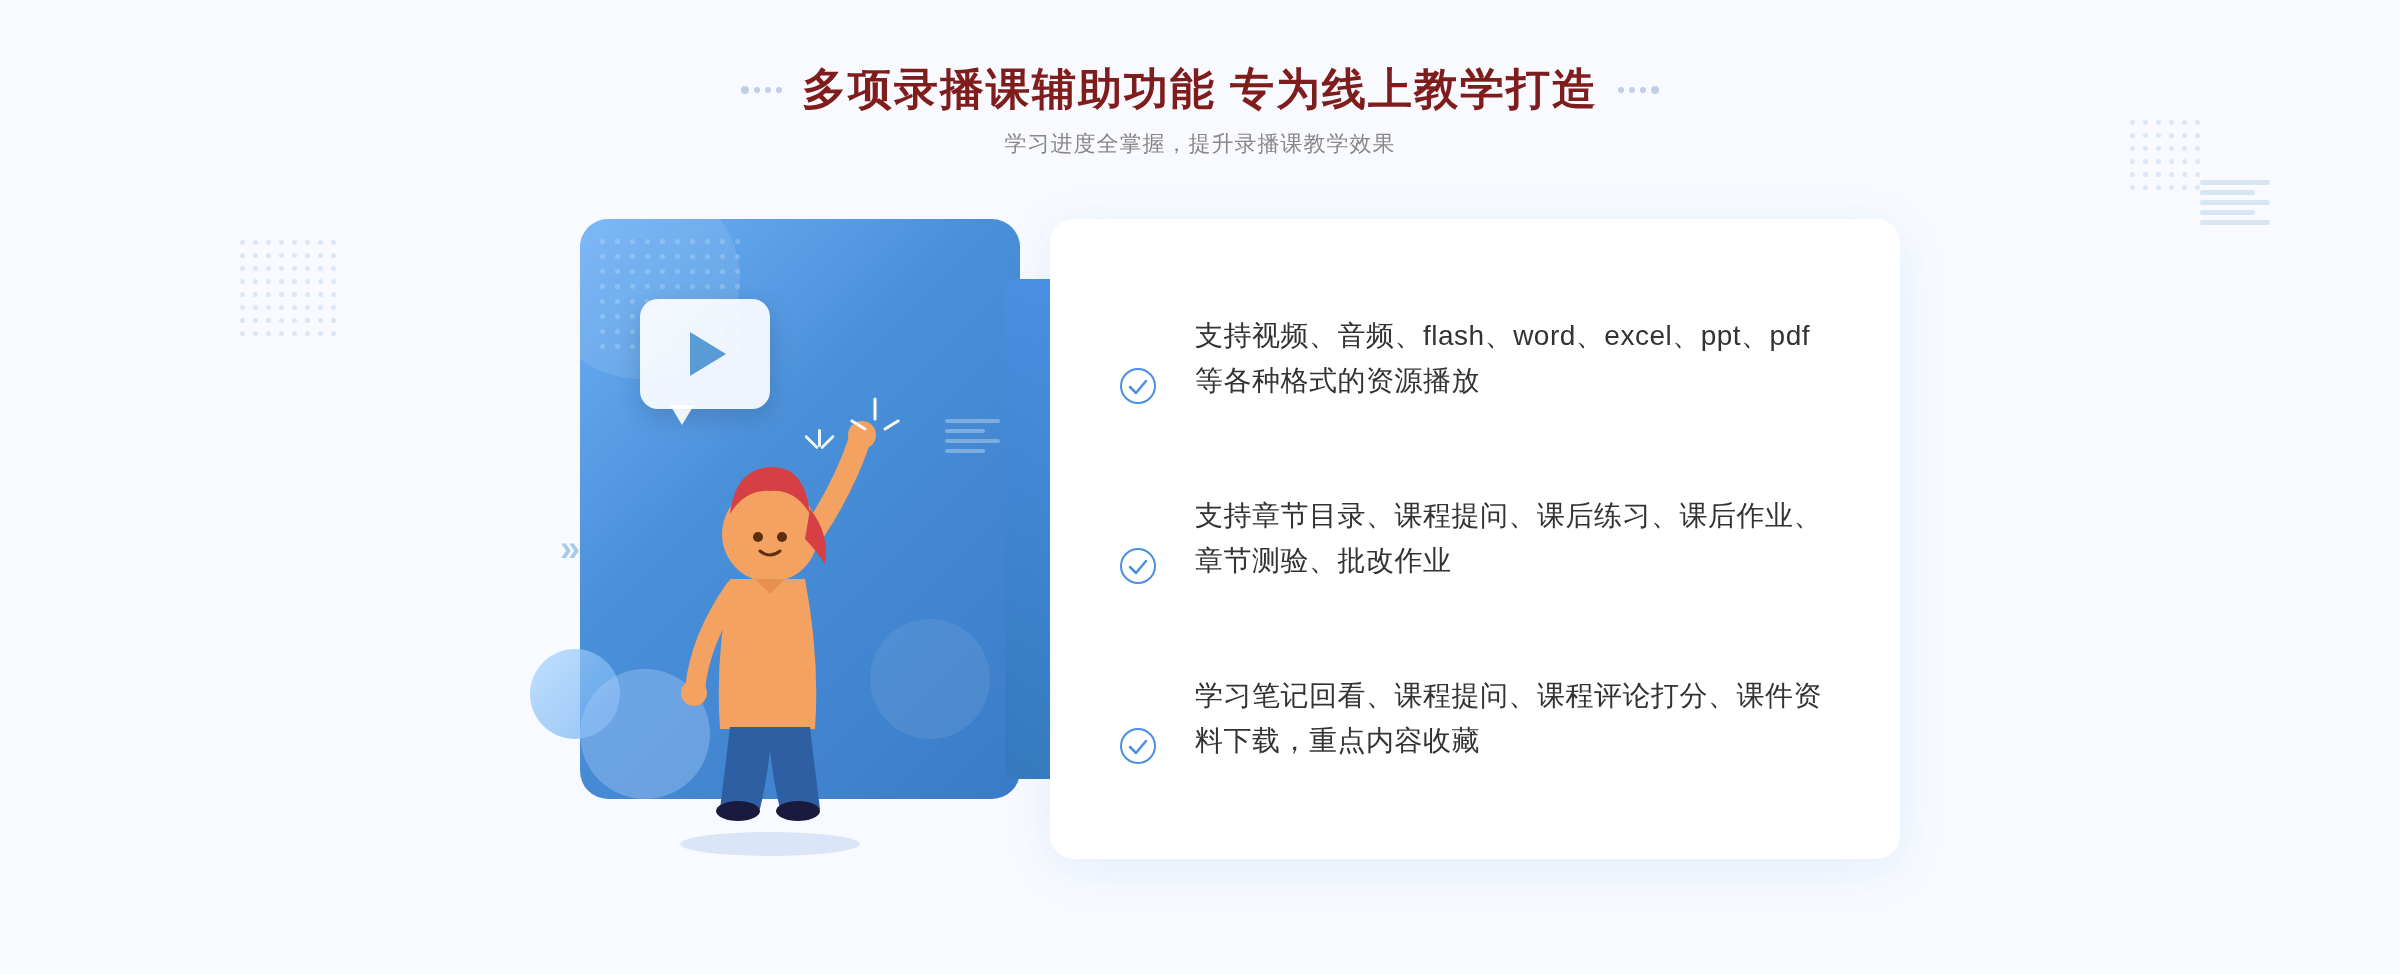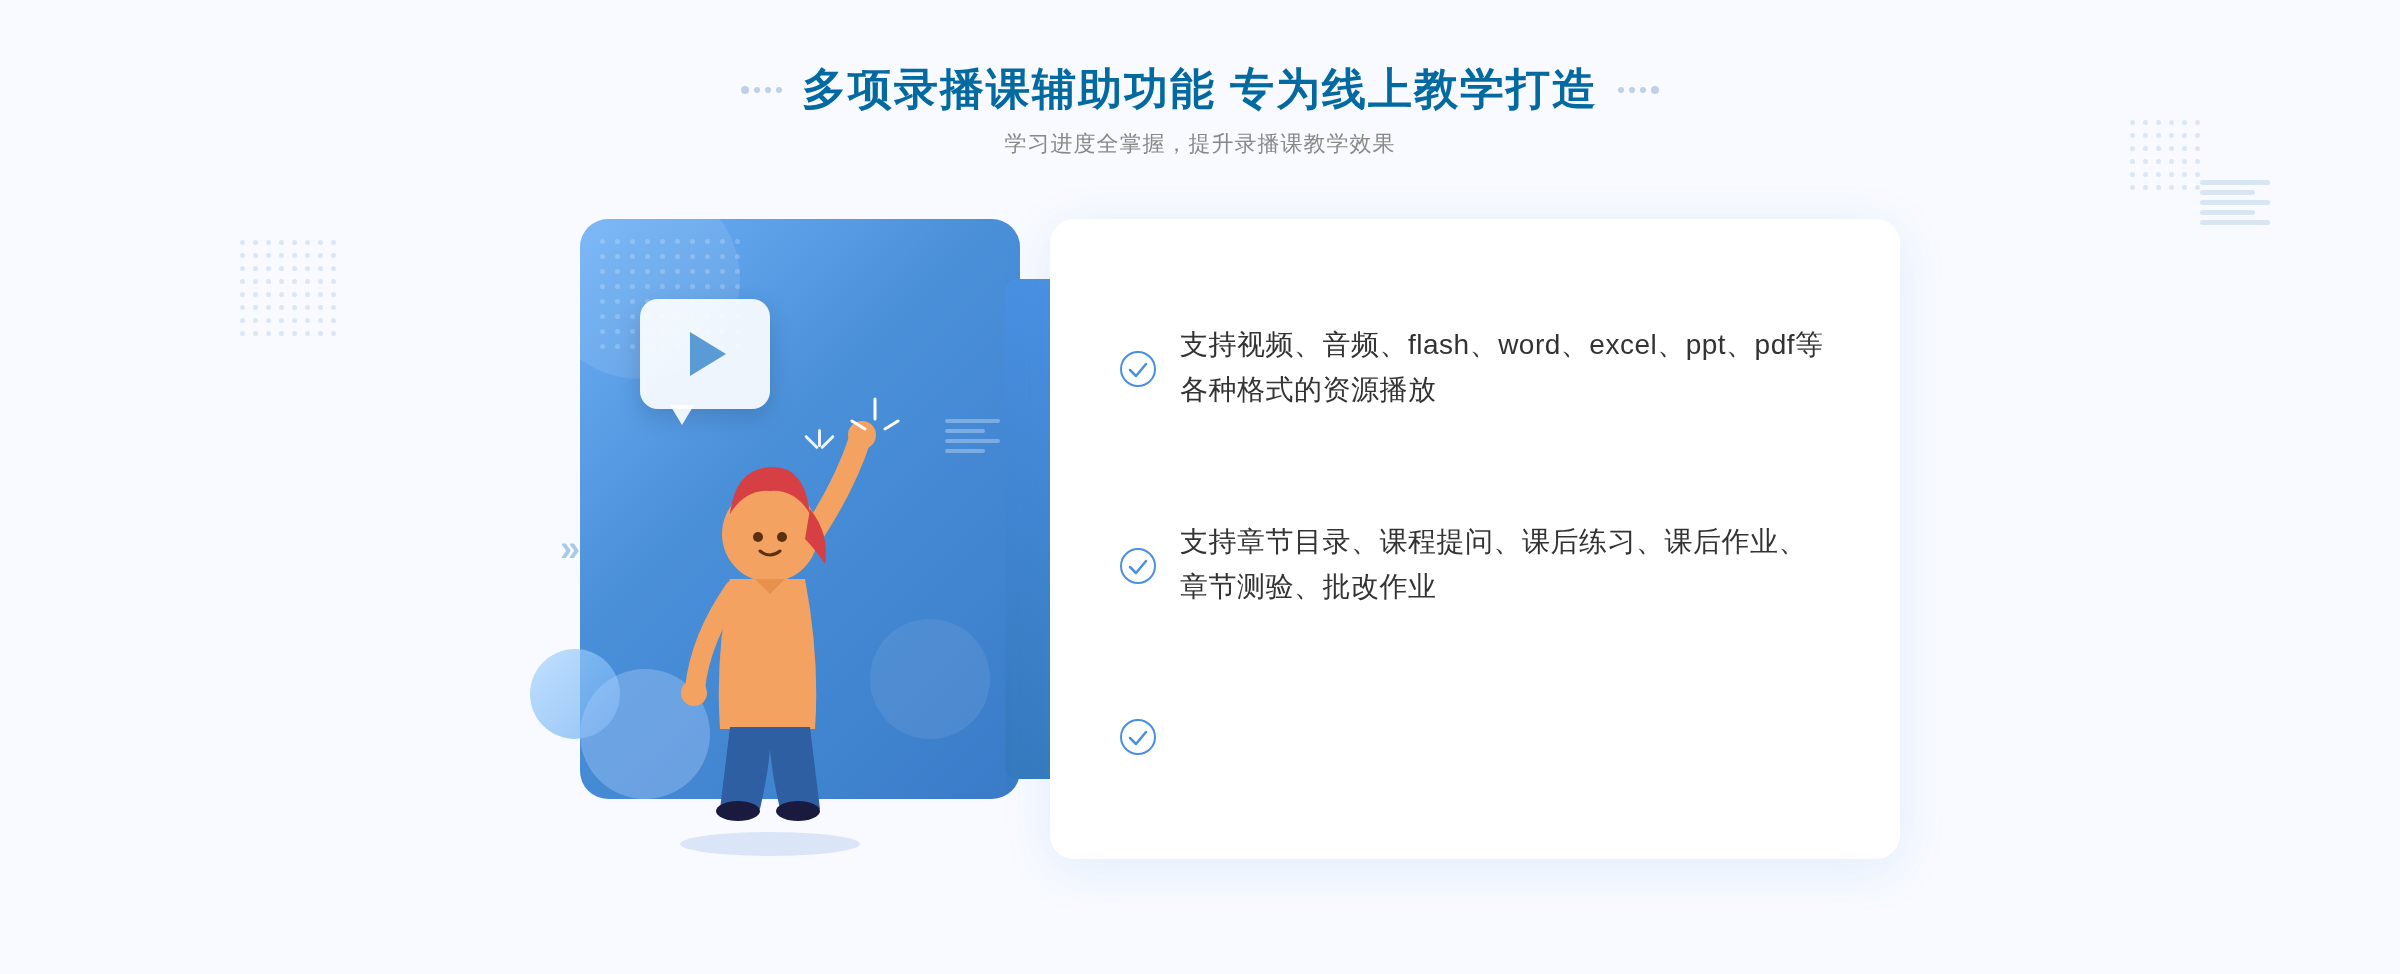--- a/index.html
+++ b/index.html
@@ -89,21 +89,21 @@
     .decorator-dot-large {
       width: 8px;
       height: 8px;
       background: #c0cfe8;
       border-radius: 50%;
     }
 
     .main-title {
       font-size: 44px;
       font-weight: 700;
-      color: #0369a1;
+      color: #7f1d1d;
       letter-spacing: 2px;
     }
 
     .sub-title {
       font-size: 22px;
       color: #888;
       margin-top: 3px;
       font-weight: 400;
       letter-spacing: 1px;
     }
@@ -289,22 +289,22 @@
       margin-left: -10px;
       z-index: 5;
       display: flex;
       flex-direction: column;
       justify-content: space-around;
       height: 640px;
     }
 
     .feature-item {
       display: flex;
-      align-items: center;
-      gap: 24px;
+      align-items: flex-end;
+      gap: 39px;
       padding: 10px 0;
     }
 
     .check-icon {
       width: 36px;
       height: 36px;
       flex-shrink: 0;
       margin-top: 2px;
     }
 
@@ -670,20 +670,21 @@
         <span class="feature-text">支持章节目录、课程提问、课后练习、课后作业、章节测验、批改作业</span>
       </div>
 
       <div class="feature-item">
         <div class="check-icon">
           <svg viewBox="0 0 36 36" xmlns="http://www.w3.org/2000/svg">
             <circle cx="18" cy="18" r="17" stroke="#4a90e2" stroke-width="2" fill="none"></circle>
             <polyline points="10,19 16,25 26,13" stroke="#4a90e2" stroke-width="2.5" fill="none" stroke-linecap="round" stroke-linejoin="round"></polyline>
           </svg>
         </div>
+        <span class="feature-text">学习笔记回看、课程提问、课程评论打分、课件资料下载，重点内容收藏</span>
       </div>
 
 
     </div>
 
   </div>
 
   <div class="stripe-deco">
     <div class="stripe-line" style="width:70px;"></div>
     <div class="stripe-line" style="width:55px;"></div>

